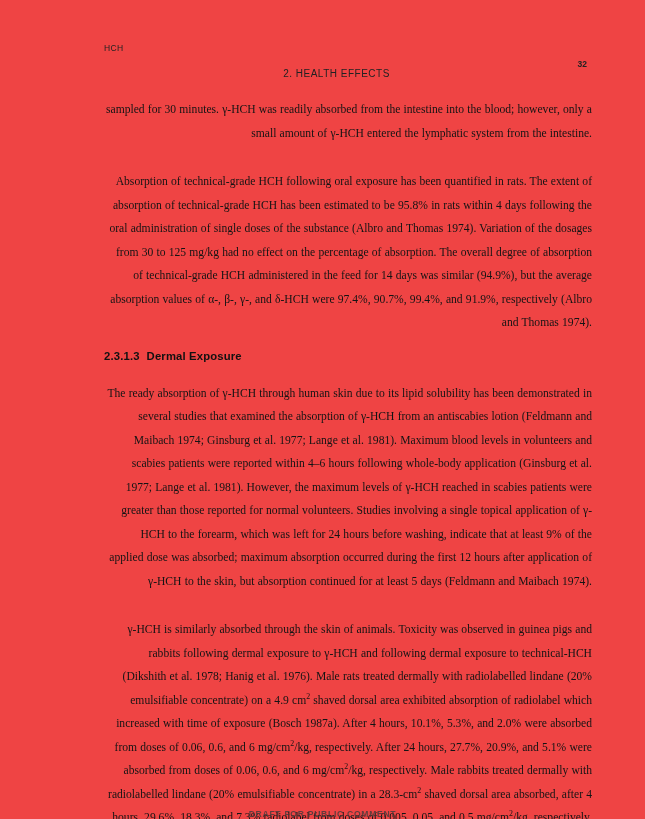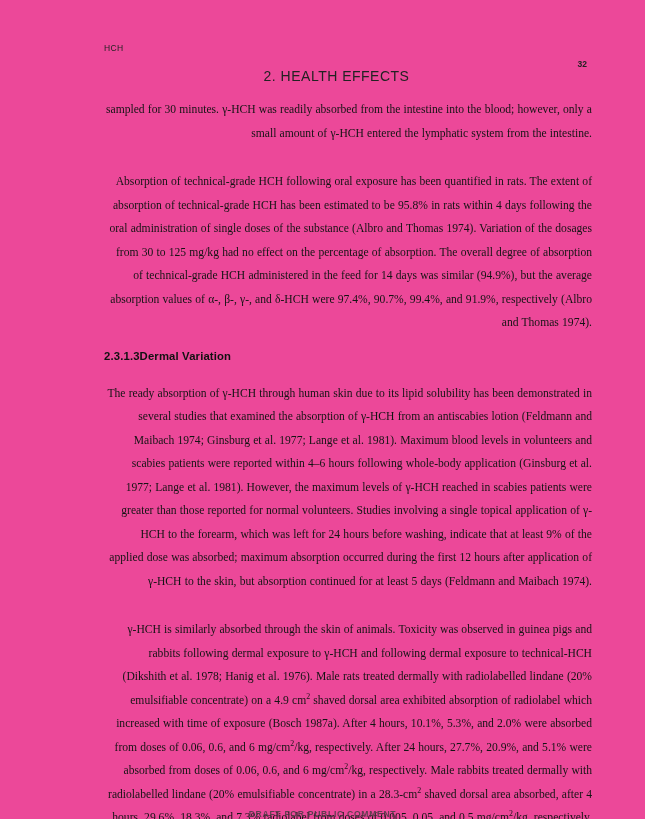--- a/index.html
+++ b/index.html
@@ -14,21 +14,21 @@
     position: relative;
     overflow: hidden;
     font-family: "Liberation Serif", "DejaVu Serif", serif;
     color: #1a1a1a;
     -webkit-font-smoothing: antialiased;
   }
 
   .page {
     position: absolute;
     inset: 0;
-    background: #ec4899;
+    background: #ef4444;
     padding: 0;
   }
 
   
   .running-head {
     position: absolute;
     top: 43px;
     left: 104px;
     right: 58px;
     height: 14px;
@@ -52,21 +52,21 @@
     color: #222;
   }
 
   .chapter-title {
     position: absolute;
     top: 68px;
     left: 0;
     right: 0;
     text-align: center;
     font-family: "Liberation Sans", "DejaVu Sans", sans-serif;
-    font-size: 14px;
+    font-size: 10px;
     letter-spacing: 0.5px;
     color: #222;
     padding-left: 28px;
   }
 
   
   .body-col {
     position: absolute;
     top: 98px;
     left: 104px;
@@ -86,21 +86,21 @@
   .gap-lg { height: 10px; }
 
   h3.section-heading {
     margin: 13px 0 20px 0;
     font-family: "Liberation Sans", "DejaVu Sans", sans-serif;
     font-size: 11.3px;
     font-weight: bold;
     letter-spacing: 0.15px;
     color: #111;
   }
-  h3.section-heading .num { }
+  h3.section-heading .num { margin-right: 7px; }
 
   sup { font-size: 0.68em; vertical-align: super; line-height: 0; }
 
   
   .footer {
     position: absolute;
     bottom: 0px;
     left: 0;
     right: 0;
     text-align: center;
@@ -129,21 +129,21 @@
 
   <div class="body-col">
 
     <p class="para">sampled for 30 minutes.  γ-HCH was readily absorbed from the intestine into the blood; however, only a small amount of γ-HCH entered the lymphatic system from the intestine.</p>
 
     <div class="gap-lg"></div>
 
     <p class="para">Absorption of technical-grade HCH following oral exposure has been quantified in rats.  The extent of absorption of technical-grade HCH has been estimated to be 95.8% in rats within 4 days following the oral administration of single doses of the substance (Albro and Thomas 1974).  Variation of the dosages from 30 to 125 mg/kg had no effect on the percentage of absorption.  The overall degree of absorption of technical-grade HCH administered in the feed for 14 days was similar (94.9%), but the average absorption values of α-, β-, γ-, and δ-HCH were 97.4%, 90.7%, 99.4%, and 91.9%, respectively (Albro and Thomas 1974).</p>
 
     <h3 class="section-heading">
-      <span class="num">2.3.1.3</span><span>Dermal Variation</span>
+      <span class="num">2.3.1.3</span><span>Dermal Exposure</span>
     </h3>
 
     <p class="para">The ready absorption of γ-HCH through human skin due to its lipid solubility has been demonstrated in several studies that examined the absorption of γ-HCH from an antiscabies lotion (Feldmann and Maibach 1974; Ginsburg et al. 1977; Lange et al. 1981).  Maximum blood levels in volunteers and scabies patients were reported within 4–6 hours following whole-body application (Ginsburg et al. 1977; Lange et al. 1981).  However, the maximum levels of γ-HCH reached in scabies patients were greater than those reported for normal volunteers.  Studies involving a single topical application of γ-HCH to the forearm, which was left for 24 hours before washing, indicate that at least 9% of the applied dose was absorbed; maximum absorption occurred during the first 12 hours after application of γ-HCH to the skin, but absorption continued for at least 5 days (Feldmann and Maibach 1974).</p>
 
     <div class="gap-lg"></div>
 
     <p class="para"><span>γ-HCH is similarly absorbed through the skin of animals.  Toxicity was observed in guinea pigs and rabbits following dermal exposure to γ-HCH and following dermal exposure to technical-HCH (Dikshith et al. 1978; Hanig et al. 1976).  Male rats treated dermally with radiolabelled lindane (20% emulsifiable concentrate) on a 4.9 cm</span><sup>2</sup><span> shaved dorsal area exhibited absorption of radiolabel which increased with time of exposure (Bosch 1987a).  After 4 hours, 10.1%, 5.3%, and 2.0% were absorbed from doses of 0.06, 0.6, and 6 mg/cm</span><sup>2</sup><span>/kg, respectively.  After 24 hours, 27.7%, 20.9%, and 5.1% were absorbed from doses of 0.06, 0.6, and 6 mg/cm</span><sup>2</sup><span>/kg, respectively.  Male rabbits treated dermally with radiolabelled lindane (20% emulsifiable concentrate) in a 28.3-cm</span><sup>2</sup><span> shaved dorsal area absorbed, after 4 hours, 29.6%, 18.3%, and 7.3% radiolabel from doses of 0.005, 0.05, and 0.5 mg/cm</span><sup>2</sup><span>/kg, respectively, and, after 24 hours, 55.7%, 40.0%, and 16.6% from the same respective doses (Bosch 1987b).</span></p>
 
   </div>
 

